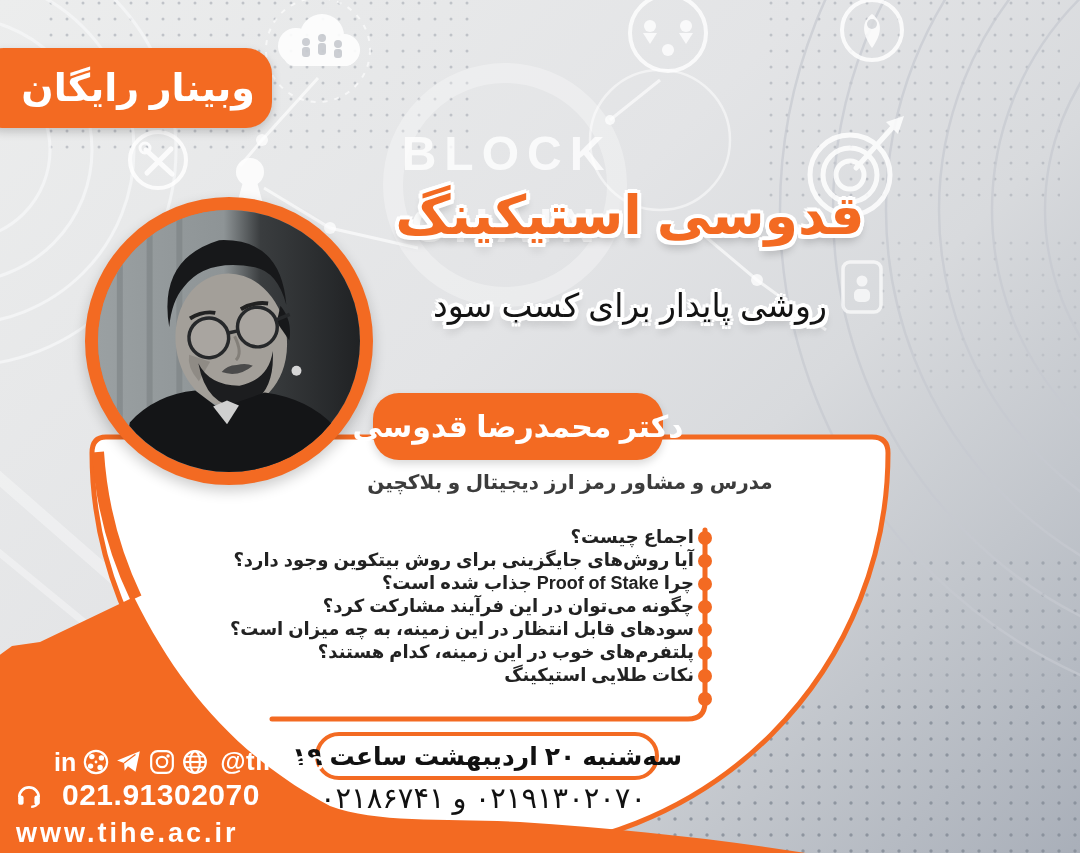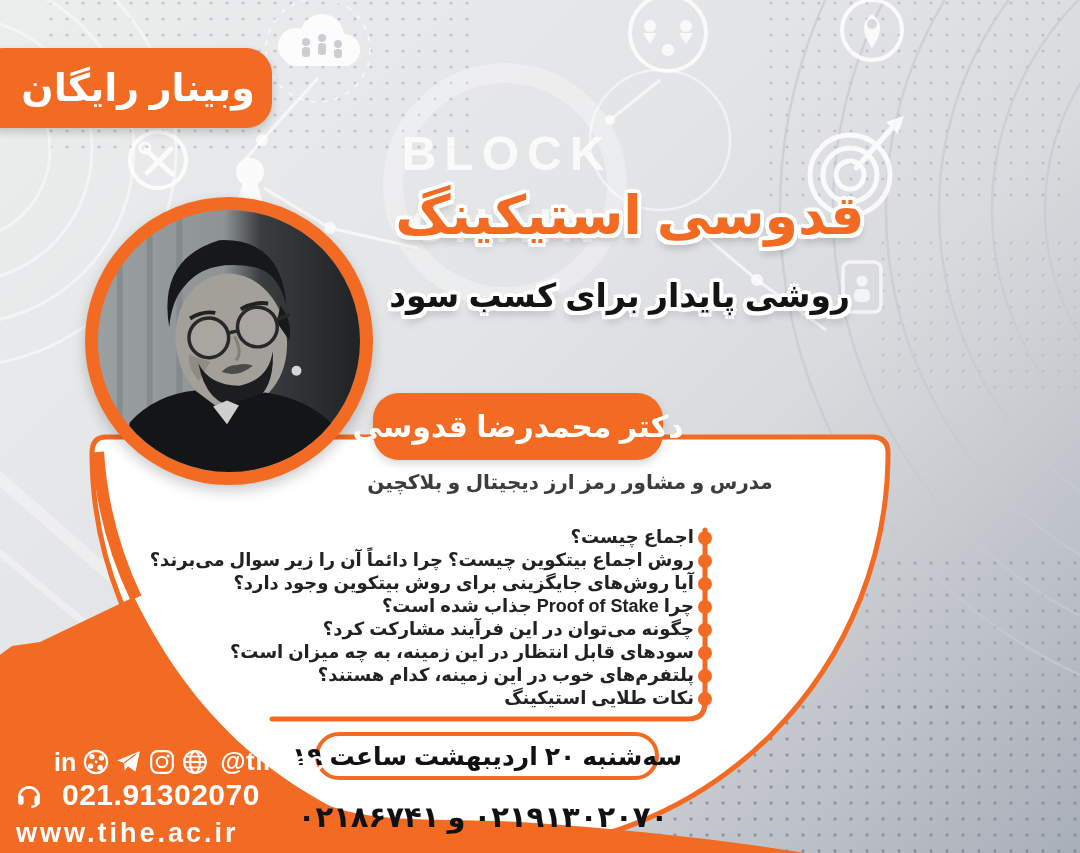--- a/index.html
+++ b/index.html
@@ -47,22 +47,22 @@
     text-shadow:
       -3px -3px 0 #fff,3px -3px 0 #fff,-3px 3px 0 #fff,3px 3px 0 #fff,
       -4px 0 0 #fff,4px 0 0 #fff,0 -4px 0 #fff,0 4px 0 #fff,
       -3px 4px 0 #fff,3px 4px 0 #fff,0 7px 9px rgba(0,0,0,.22);
   }
   .hero-title{
     left:390px;top:184px;width:480px;text-align:center;direction:rtl;
     font-size:54px;font-weight:900;color:#F36A22;white-space:nowrap;z-index:5;
   }
   .hero-subtitle{
-    left:410px;top:276px;width:440px;text-align:center;direction:rtl;
-    font-size:33px;font-weight:700;color:#141414;white-space:nowrap;z-index:5;
+    left:410px;top:286px;width:440px;text-align:center;direction:rtl;
+    font-size:33px;font-weight:400;color:#141414;white-space:nowrap;z-index:5;
   }
 
   
   .photo-ring{
     left:85px;top:197px;width:262px;height:262px;
     border:13px solid #F36A22;border-radius:50%;
     overflow:hidden;background:#8d9193;z-index:7;
     box-shadow:0 6px 14px rgba(0,0,0,.2);
   }
 
@@ -95,22 +95,22 @@
   
   .date-pill{
     left:315px;top:732px;width:336px;height:40px;
     border:4px solid #F36A22;border-radius:24px;
     display:flex;align-items:center;justify-content:center;z-index:5;
   }
   .date-pill span{
     font-size:25px;font-weight:900;color:#111;direction:rtl;white-space:nowrap;
   }
   .phones{
-    left:296px;top:800px;width:374px;text-align:center;direction:rtl;
-    font-size:29px;font-weight:700;color:#111;white-space:nowrap;z-index:5;
+    left:296px;top:781px;width:374px;text-align:center;direction:rtl;
+    font-size:29px;font-weight:400;color:#111;white-space:nowrap;z-index:5;
   }
 
   
   .contact{left:16px;top:746px;width:310px;color:#fff;z-index:6;}
   .c-row{position:absolute;left:0;display:flex;align-items:center;}
   .c-row1{top:0;gap:7px;}
   .c-row2{top:32px;gap:20px;}
   .c-row3{top:72px;}
   .in-label{font-size:25px;font-weight:900;line-height:24px;margin-left:38px;}
   .handle{font-size:26px;font-weight:800;margin-left:5px;letter-spacing:.5px;}
@@ -304,21 +304,20 @@
     </svg>
   </div>
 
   <div class="abs speaker-badge">
     <span>دکتر محمدرضا قدوسی</span>
   </div>
   <div class="abs speaker-role">مدرس و مشاور رمز ارز دیجیتال و بلاکچین</div>
 
   <ul class="abs topics">
     <li>اجماع چیست؟</li>
-    <li>روش اجماع بیتکوین چیست؟ چرا دائماً آن را زیر سوال می‌برند؟</li>
     <li>آیا روش‌های جایگزینی برای روش بیتکوین وجود دارد؟</li>
     <li>چرا Proof of Stake جذاب شده است؟</li>
     <li>چگونه می‌توان در این فرآیند مشارکت کرد؟</li>
     <li>سودهای قابل انتظار در این زمینه، به چه میزان است؟</li>
     <li>پلتفرم‌های خوب در این زمینه، کدام هستند؟</li>
     <li>نکات طلایی استیکینگ</li>
   </ul>
 
   <div class="abs date-pill">
     <span>سه‌شنبه ۲۰ اردیبهشت ساعت ۱۹</span>

